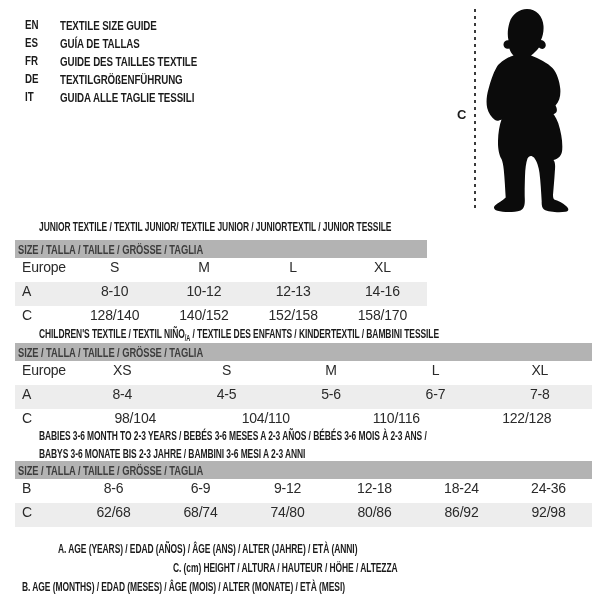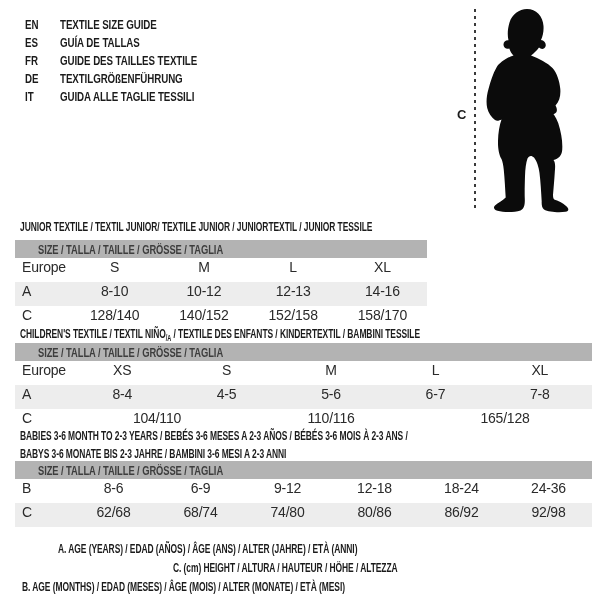--- a/index.html
+++ b/index.html
@@ -3,30 +3,30 @@
 <meta charset="utf-8">
 <style>
   html,body{margin:0;padding:0;background:#fff;}
   .page{position:relative;width:600px;height:600px;background:#ffffff;overflow:hidden;
         font-family:"Liberation Sans",sans-serif;color:#1b1b1b;}
   .b13{font-weight:700;font-size:13px;letter-spacing:-0.1px;color:#1b1b1b;}
   .cond65{display:inline-block;transform:scaleX(.65);transform-origin:0 50%;white-space:nowrap;}
   .cond72{display:inline-block;transform:scaleX(.72);transform-origin:0 50%;white-space:nowrap;}
   .cond75{display:inline-block;transform:scaleX(.75);transform-origin:0 50%;white-space:nowrap;}
   .lang-block{position:absolute;left:25px;top:15px;}
-  .lang-row{display:flex;height:18px;align-items:center;}
+  .lang-row{display:flex;height:18px;align-items:flex-end;}
   .lang-row .code{width:35px;}
   .dash-line{position:absolute;left:474px;top:9px;width:2px;height:203px;
              background:repeating-linear-gradient(to bottom,#3a3a3a 0 3px,transparent 3px 7px);}
   .c-label{position:absolute;left:457px;top:107px;font-weight:600;font-size:13px;}
   .baby{position:absolute;left:483px;top:9px;width:90px;height:204px;}
   .baby path{fill:#0b0b0b;}
-  .sec-title{position:absolute;left:20px;height:14px;}
+  .sec-title{position:absolute;left:39px;height:14px;}
   .tbl{position:absolute;left:15px;}
-  .size-bar{height:18px;background:#b3b3b3;line-height:18px;padding-left:23px;}
+  .size-bar{height:18px;background:#b3b3b3;line-height:18px;padding-left:3px;}
   .size-bar .szlbl{color:#3d3d3d;}
   .trow{display:flex;height:24px;line-height:18px;font-size:14px;letter-spacing:-0.2px;color:#2a2a2a;}
   .trow .lbl{width:55px;padding-left:7px;box-sizing:border-box;}
   .trow .val{flex:1;text-align:center;}
   .trow.alt{background:#ededed;}
   .foot{position:absolute;left:22px;top:538px;text-align:right;}
   .foot .fline{height:19px;line-height:19px;}
   .subs{font-size:8.5px;position:relative;top:2.5px;font-weight:700;}
 </style>
 </head>
@@ -133,23 +133,24 @@
     <div class="trow alt">
       <span class="lbl">A</span>
       <span class="val">8-4</span>
       <span class="val">4-5</span>
       <span class="val">5-6</span>
       <span class="val">6-7</span>
       <span class="val">7-8</span>
     </div>
     <div class="trow">
       <span class="lbl">C</span>
+      <span class="val">98/104</span>
       <span class="val">104/110</span>
       <span class="val">110/116</span>
-      <span class="val">165/128</span>
+      <span class="val">122/128</span>
     </div>
   </div>
 
   <div class="sec-title" style="top:426px">
     <span class="b13 cond65">BABIES 3-6 MONTH TO 2-3 YEARS / BEBÉS 3-6 MESES A 2-3 AÑOS / BÉBÉS 3-6 MOIS À 2-3 ANS /</span>
   </div>
   <div class="sec-title" style="top:444px">
     <span class="b13 cond65">BABYS 3-6 MONATE BIS 2-3 JAHRE / BAMBINI 3-6 MESI A 2-3 ANNI</span>
   </div>
   <div class="tbl" style="top:461px;width:577px">

